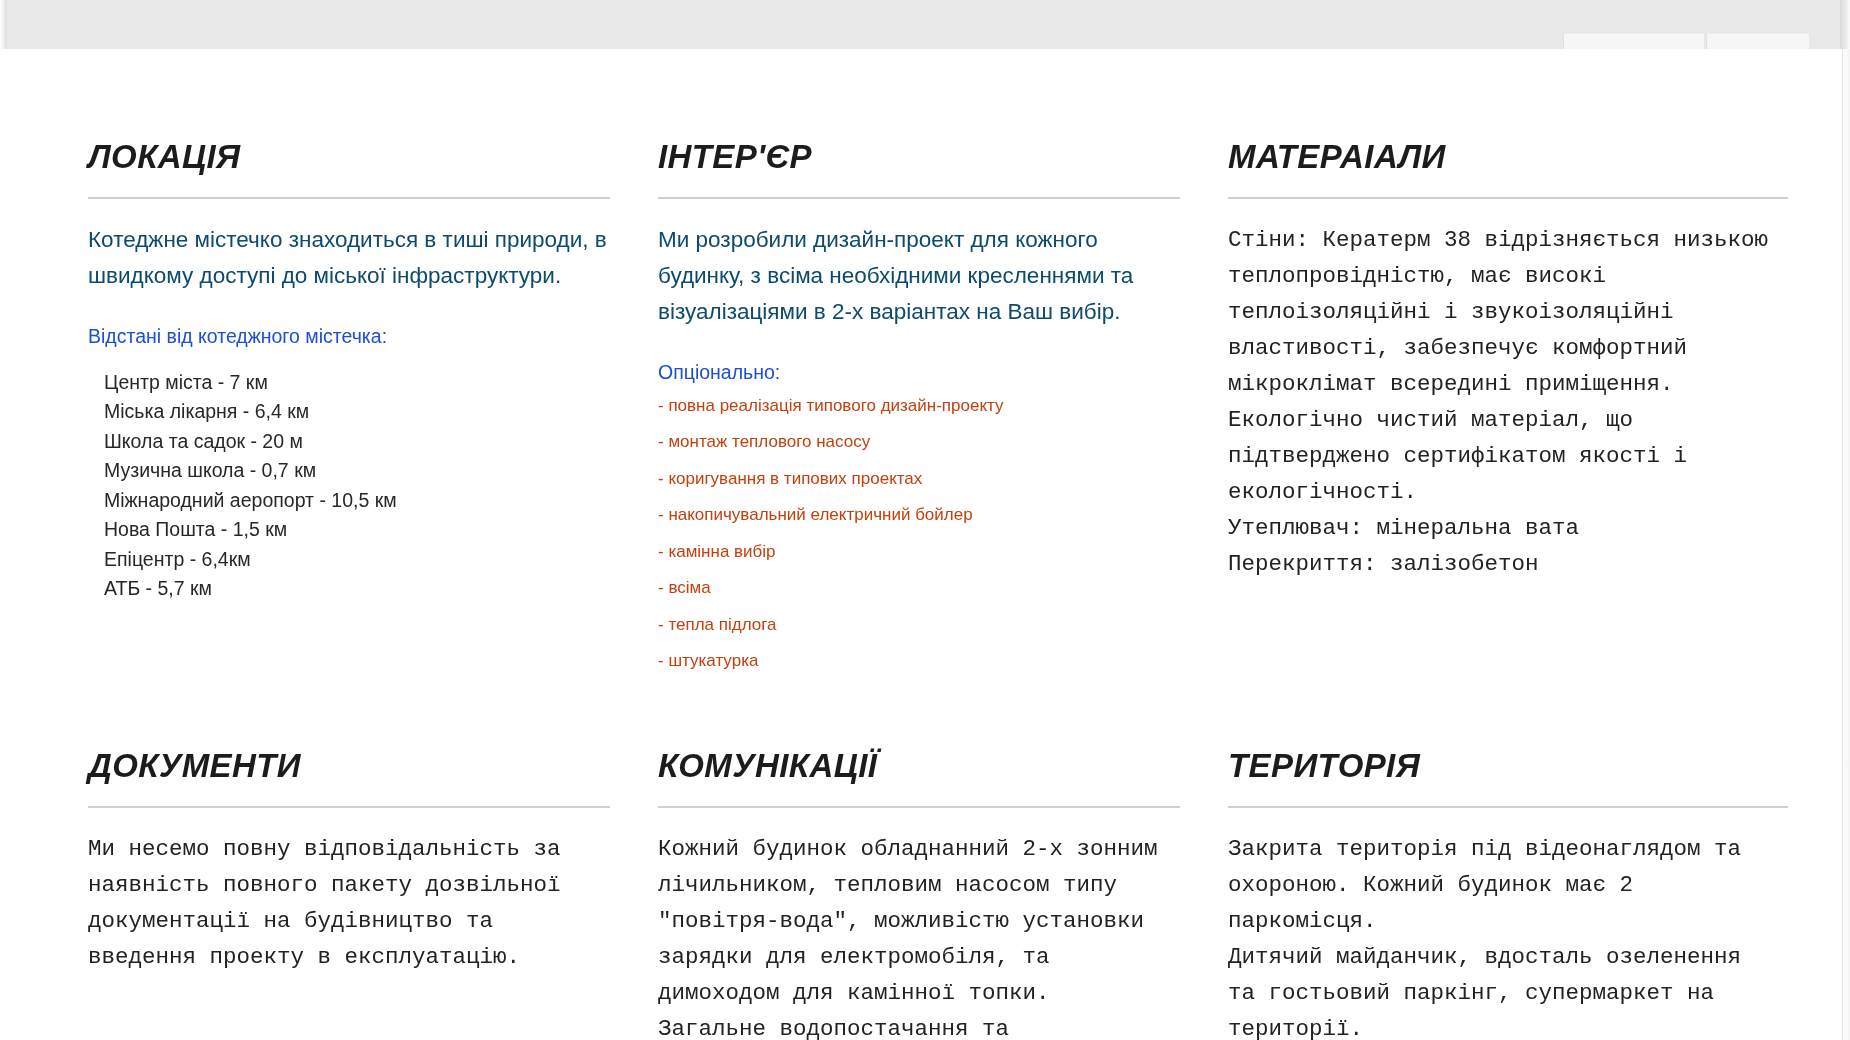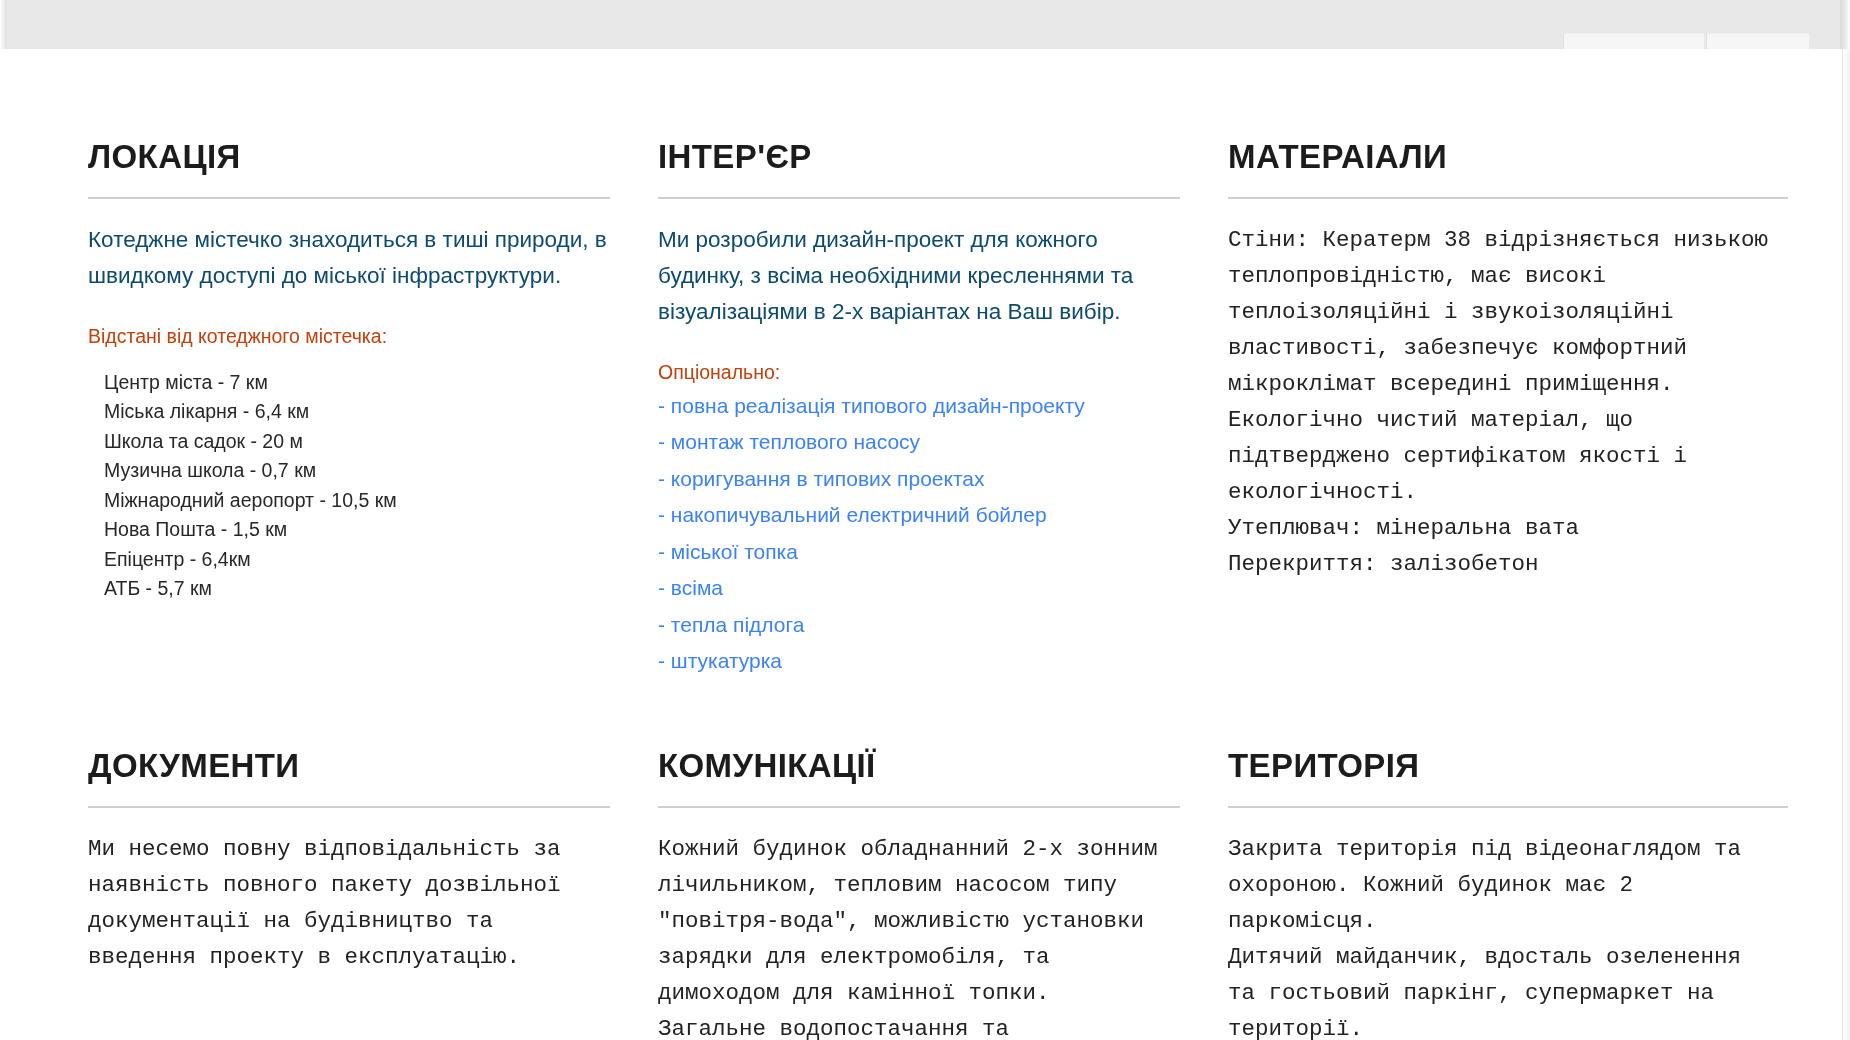--- a/index.html
+++ b/index.html
@@ -108,20 +108,21 @@
   .card.row-bottom { padding-top: 68px; }
 
   .card-title {
     font-size: 33px;
     font-weight: bold;
     letter-spacing: 0.4px;
     color: #1c1c1c;
     margin: 0 0 22px 0;
     line-height: 1.1;
     white-space: nowrap;
+    font-style: italic;
   }
   .card-rule {
     height: 2px;
     background: #cfcfcf;
     margin-bottom: 23px;
   }
   .col-3 .card-rule { margin-right: -8px; }
 
   .para {
     font-size: 22.5px;
@@ -138,29 +139,29 @@
     list-style: none;
   }
   .list-block li {
     font-size: 19.5px;
     line-height: 29.5px;
     color: #272727;
   }
   .list-head {
     font-size: 19.5px;
     line-height: 29.5px;
-    color: #c2410c;
+    color: #1d4ed8;
     margin: 0;
   }
 
   .opt-list { margin: 0; padding: 0; list-style: none; }
   .opt-list li {
-    font-size: 21px;
+    font-size: 17px;
     line-height: 36.5px;
-    color: #3b82f6;
+    color: #c2410c;
   }
 
   .lines-block { margin: 0; padding: 0; list-style: none; }
   .lines-block li {
     font-size: 22.5px;
     line-height: 36px;
     color: #222222;
     font-family: Liberation Mono, monospace;
   }
 </style>
@@ -203,21 +204,21 @@
       <h2 class="card-title">ІНТЕР'ЄР</h2>
       <div class="card-rule"></div>
       <p class="para">Ми розробили дизайн-проект для кожного будинку, з всіма необхідними кресленнями та візуалізаціями в 2-х варіантах на Ваш вибір.</p>
       <div class="spacer"></div>
       <p class="list-head">Опціонально:</p>
       <ul class="opt-list">
         <li>- повна реалізація типового дизайн-проекту</li>
         <li>- монтаж теплового насосу</li>
         <li>- коригування в типових проектах</li>
         <li>- накопичувальний електричний бойлер</li>
-        <li>- міської топка</li>
+        <li>- камінна вибір</li>
         <li>- всіма</li>
         <li>- тепла підлога</li>
         <li>- штукатурка</li>
       </ul>
     </section>
 
     <section class="card row-top col-3">
       <h2 class="card-title">МАТЕРАІАЛИ</h2>
       <div class="card-rule"></div>
       <ul class="lines-block">

